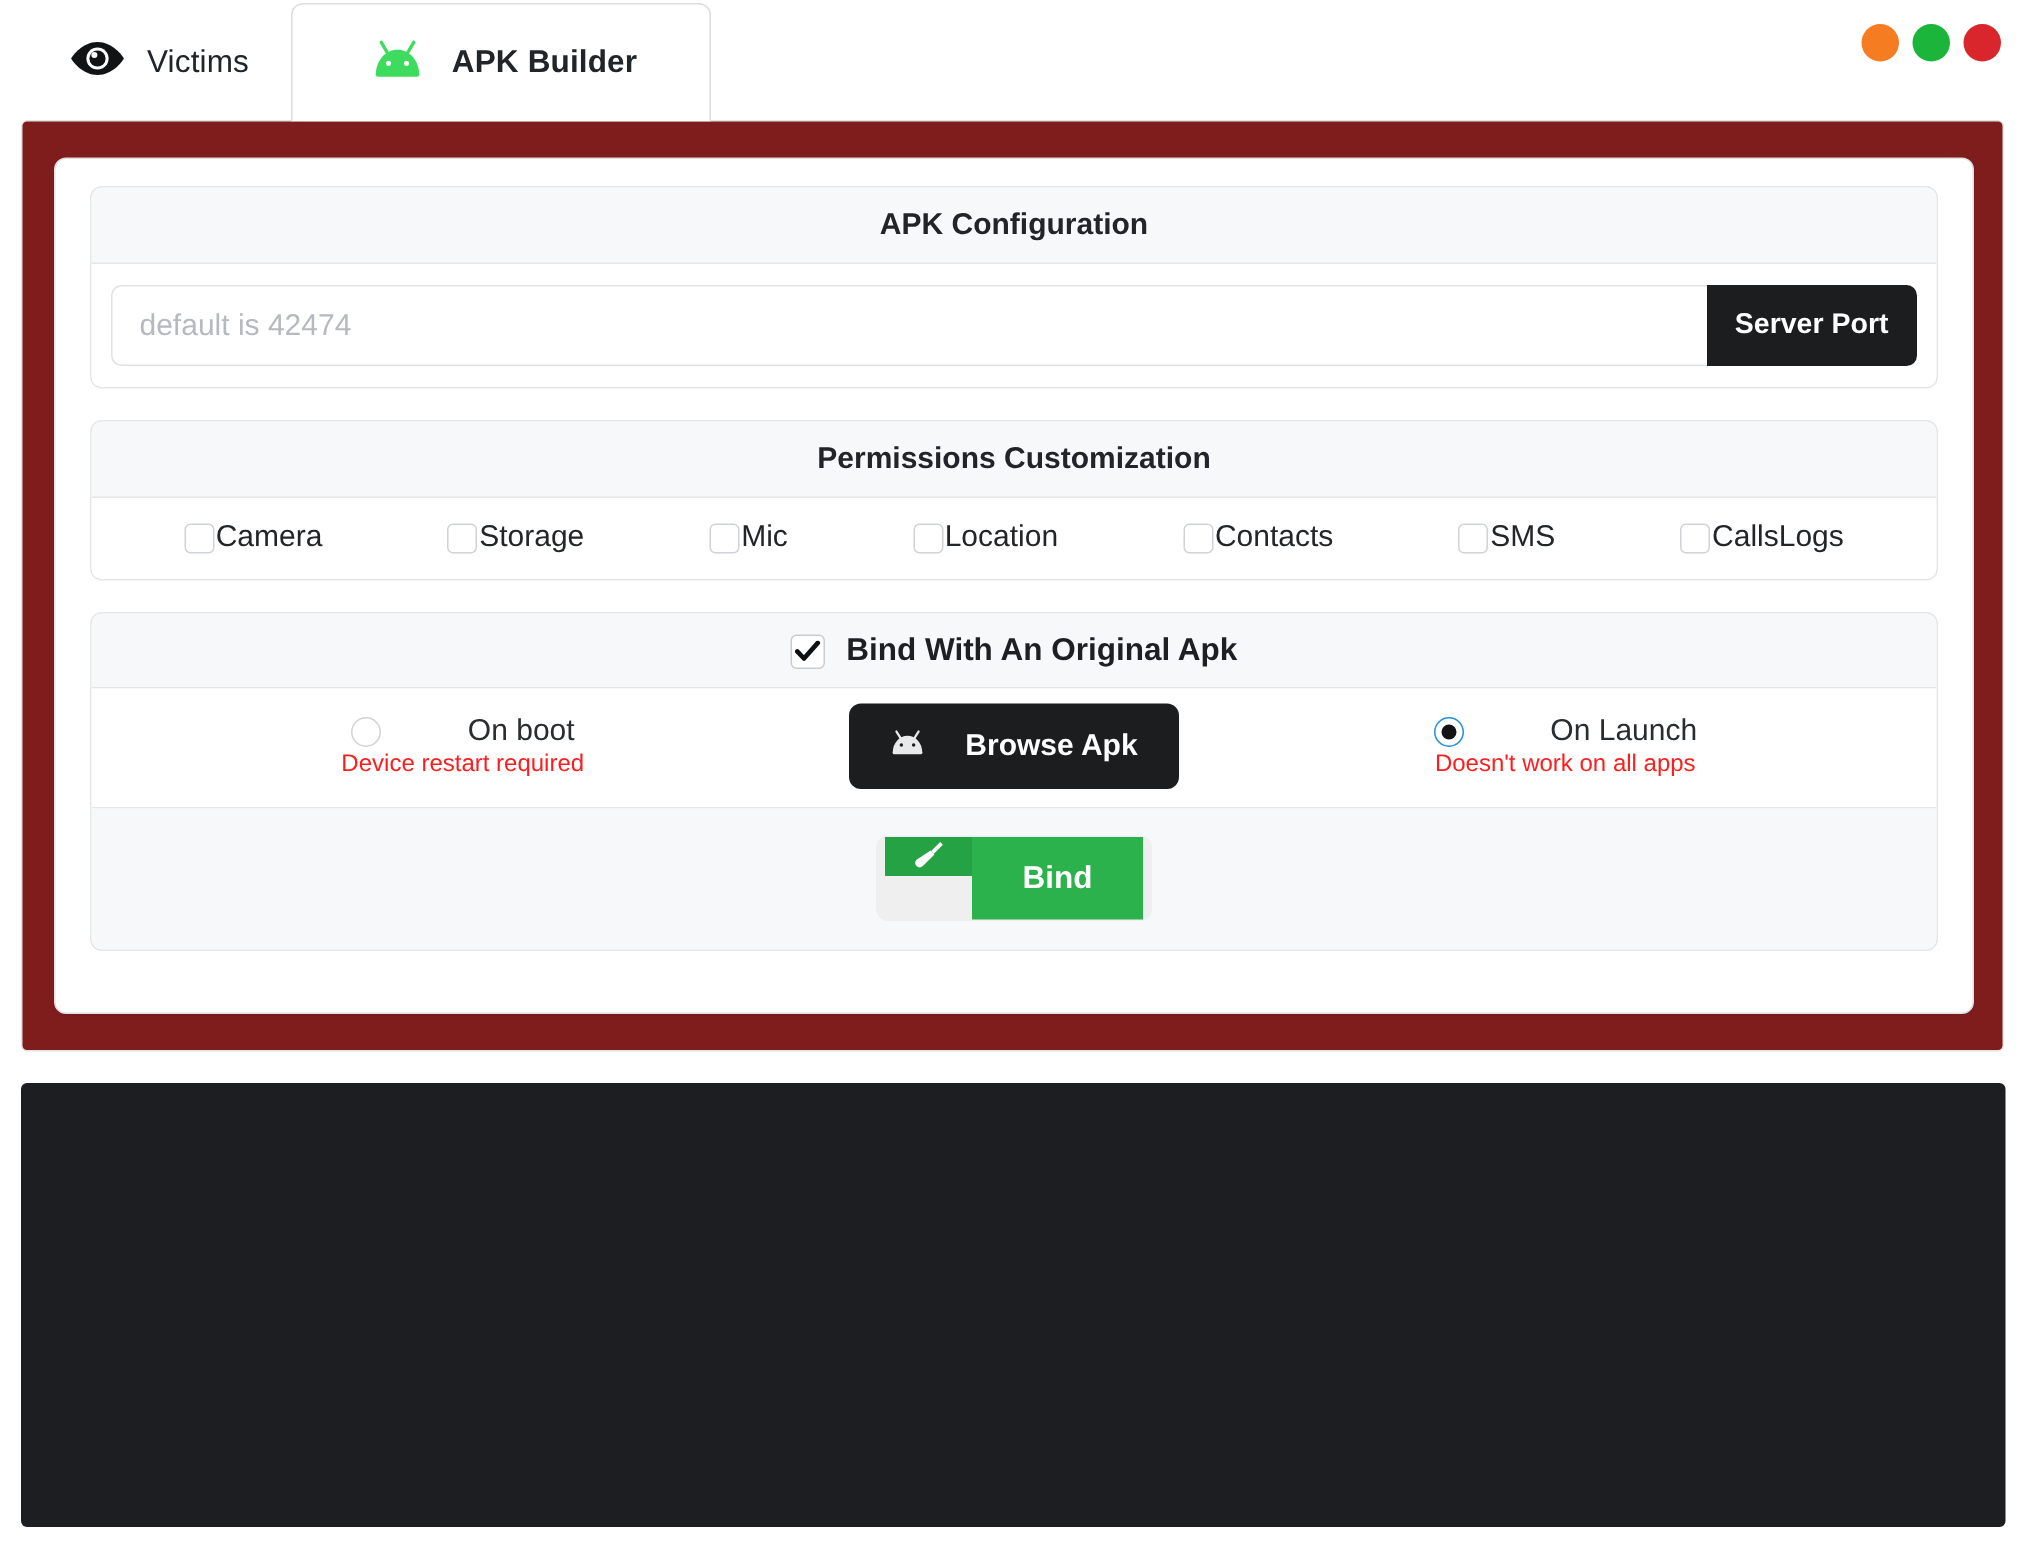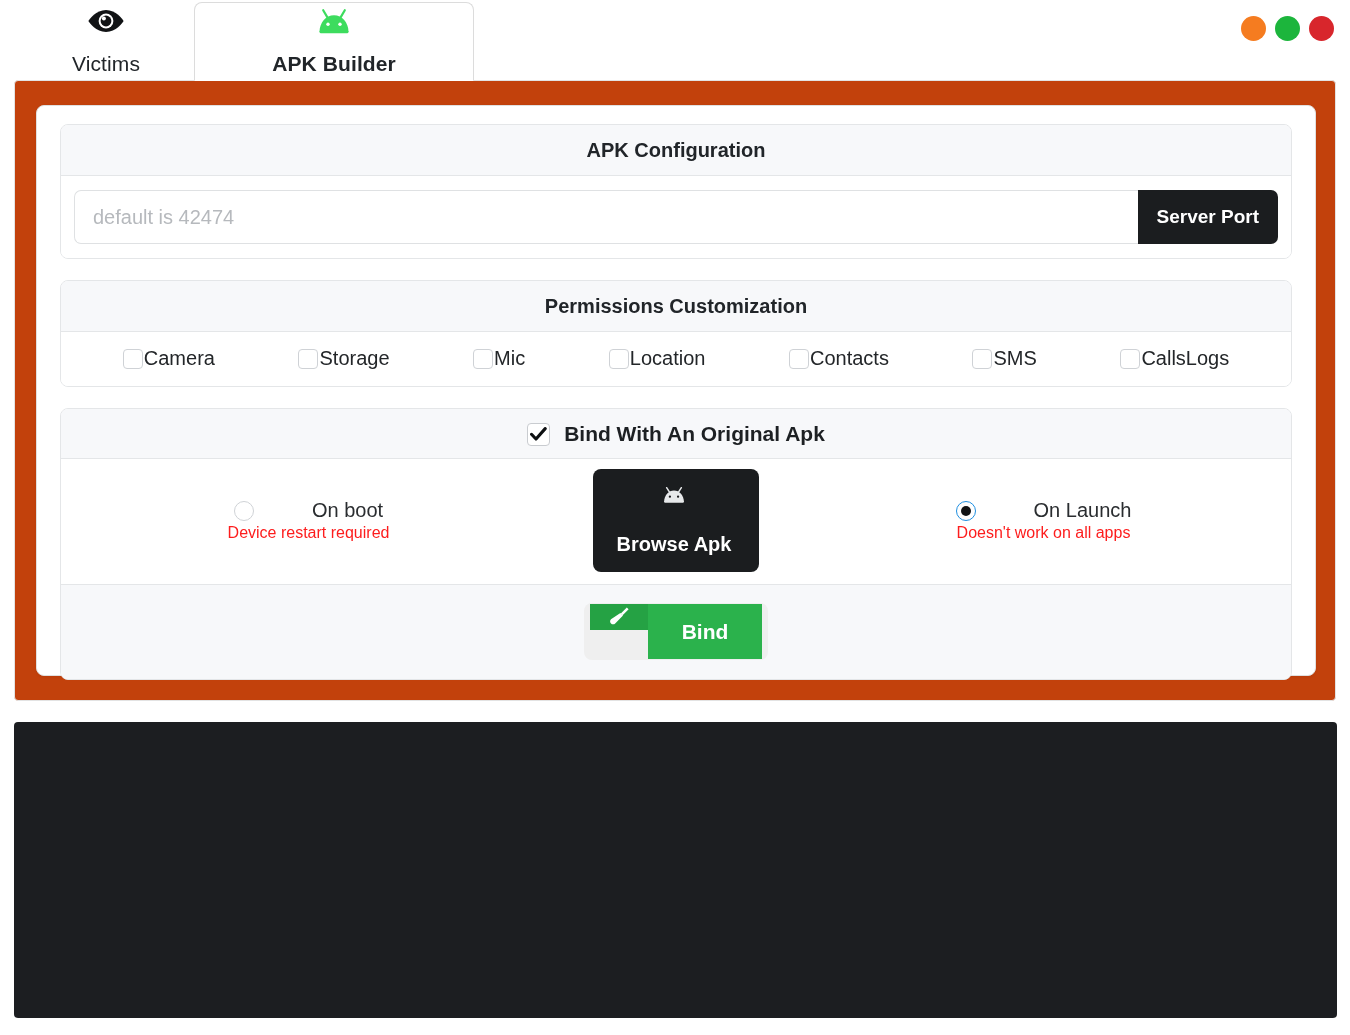--- a/index.html
+++ b/index.html
@@ -26,21 +26,20 @@
   .tab {
     position: absolute;
     top: 2px;
     height: 79px;
     display: flex;
     align-items: center;
     justify-content: center;
     gap: 14px;
     box-sizing: border-box;
     cursor: pointer;
-    flex-direction: column;
   }
   .tab-victims {
     left: 16px;
     width: 180px;
     border: 1px solid transparent;
   }
   .tab-apk {
     left: 194px;
     width: 280px;
     background: #ffffff;
@@ -71,21 +70,21 @@
   .wbtn { width: 25px; height: 25px; border-radius: 50%; }
 
   
   .tab-content {
     position: absolute;
     left: 14px;
     top: 80px;
     width: 1322px;
     height: 621px;
     box-sizing: border-box;
-    background: #c2410c;
+    background: #7f1d1d;
     border: 1px solid #e3e3e3;
     border-radius: 4px;
   }
   
   .card {
     position: absolute;
     left: 21px;
     top: 24px;
     width: 1280px;
     height: 571px;
@@ -268,21 +267,20 @@
     gap: 24px;
     background: #1b1d1f;
     color: #ffffff;
     border: none;
     border-radius: 8px;
     padding: 16px 28px 16px 24px;
     font-size: 20px;
     font-weight: bold;
     cursor: pointer;
     font-family: "Liberation Sans", sans-serif;
-    flex-direction: column;
   }
 
   .bind-foot {
     background: #f7f8fa;
     display: flex;
     align-items: center;
     justify-content: center;
     padding: 18px 0 19px;
   }
   .btn-green {

